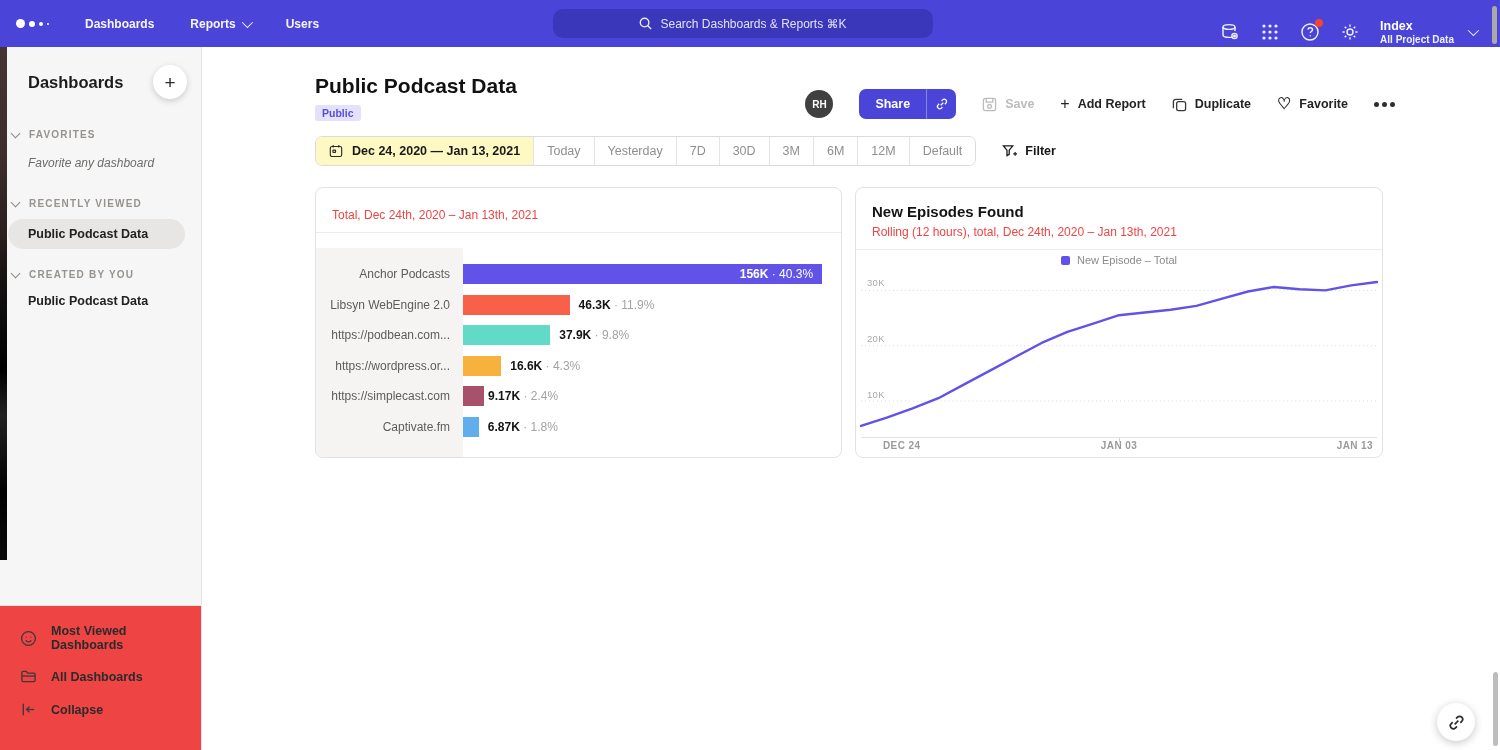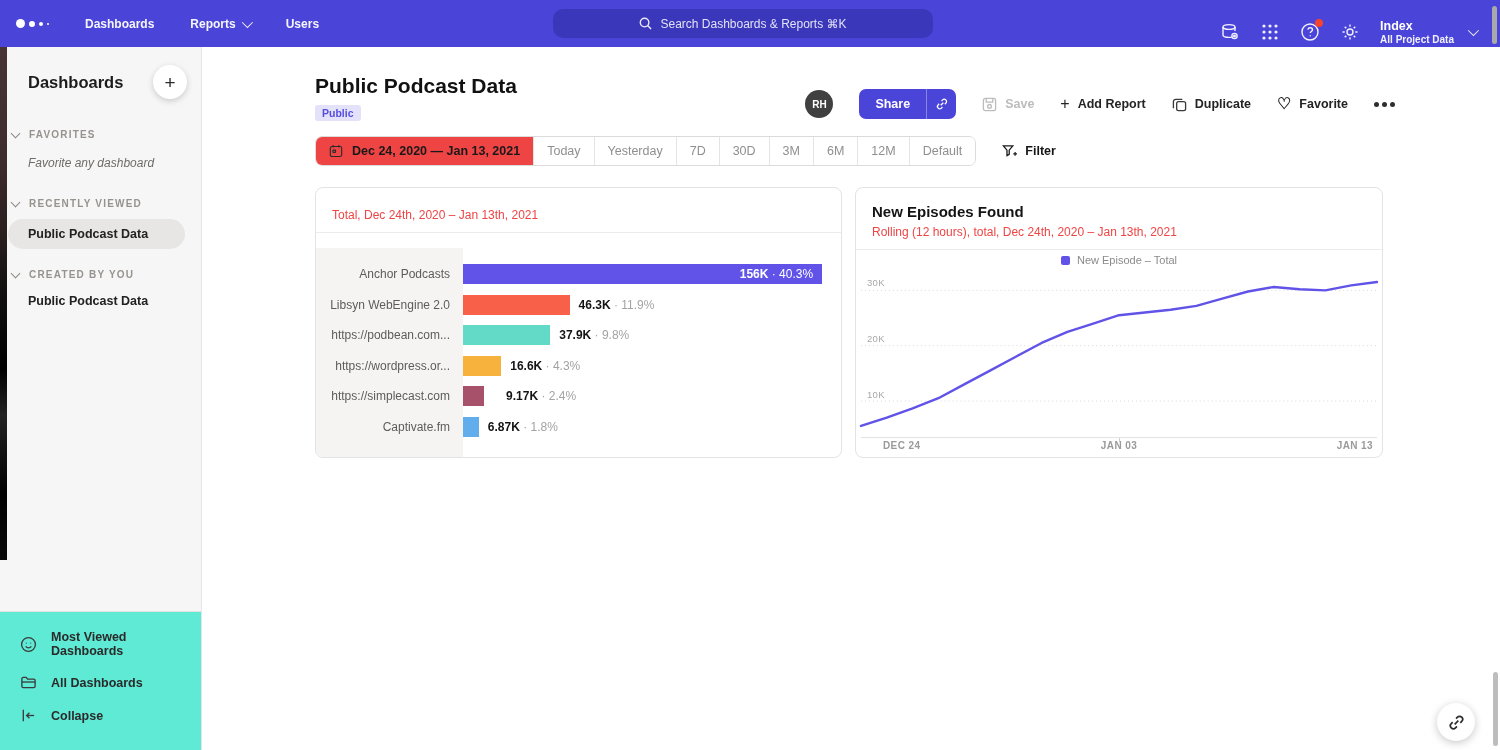--- a/index.html
+++ b/index.html
@@ -28,21 +28,21 @@
   .sb-head { display:flex; align-items:center; justify-content:space-between; padding:18px 14px 10px 28px; }
   .sb-title { font-size:16.5px; font-weight:700; color:#1c1c1c; }
   .sb-add { width:34px; height:34px; border-radius:50%; background:#fff; box-shadow:0 2px 6px rgba(0,0,0,.18); border:none; font-size:19px; font-weight:400; color:#2d2d2d; cursor:pointer; line-height:1; }
   .sb-section { margin-top:14px; }
   .sb-sec-head { display:flex; align-items:center; gap:10px; padding:6px 14px 6px 12px; cursor:pointer; }
   .sb-sec-label { font-size:10px; font-weight:700; letter-spacing:1.2px; color:#96938e; }
   .sb-chev { width:7px; height:7px; border-right:1.5px solid #8d8a86; border-bottom:1.5px solid #8d8a86; transform:rotate(45deg); margin-top:-3px; }
   .sb-empty { font-size:12px; font-style:italic; color:#6e6c69; padding:10px 14px 8px 28px; }
   .sb-item { font-size:12.5px; font-weight:700; color:#222; padding:8px 14px 8px 28px; cursor:pointer; }
   .sb-item.active { background:#e7e6e5; border-radius:16px; margin:4px 16px 4px 8px; padding:8px 12px 8px 20px; }
-  .sb-footer { position:absolute; left:0; right:0; bottom:0; border-top:1px solid #e3e2e1; padding:10px 0 18px 0; background:#5eead4; }
+  .sb-footer { position:absolute; left:0; right:0; bottom:0; border-top:1px solid #e3e2e1; padding:10px 0 24px 0; background:#ef4444; }
   .sb-foot-item { display:flex; align-items:center; gap:14px; padding:8px 14px 8px 20px; font-size:12.5px; font-weight:700; color:#2b2b2b; cursor:pointer; }
   .sb-foot-item svg { stroke:#3a3a3a; fill:none; stroke-width:1.4; }
 
   
   .main { position:absolute; left:202px; top:47px; right:0; bottom:0; background:#fff; }
   .page-title { position:absolute; left:113px; top:27px; font-size:21px; font-weight:700; color:#111; }
   .page-badge { position:absolute; left:113px; top:58px; background:#e4e1fa; color:#564ddd; font-size:10.5px; font-weight:600; padding:2px 7px; border-radius:3px; }
 
   .actions { position:absolute; right:105px; top:42px; display:flex; align-items:center; gap:26px; }
   .avatar { width:28px; height:28px; border-radius:50%; background:#404040; color:#fff; font-size:10px; font-weight:700; display:flex; align-items:center; justify-content:center; }
@@ -54,21 +54,21 @@
   .act-btn svg { stroke:#3a3a3a; fill:none; stroke-width:1.4; }
   .act-btn.disabled svg { stroke:#bcbcbc; }
   .plus-glyph { font-size:16px; font-weight:500; line-height:1; }
   .heart-glyph { font-size:16px; line-height:1; }
   .more-dots { display:flex; gap:3px; }
   .more-dots i { width:5px; height:5px; border-radius:50%; background:#2e2e2e; }
 
   
   .toolbar { position:absolute; left:113px; top:89px; display:flex; align-items:center; }
   .range-group { display:flex; border:1px solid #dbdbdb; border-radius:7px; overflow:hidden; height:30px; }
-  .date-box { display:flex; align-items:center; gap:9px; background:#ef4444; padding:0 13px; font-size:12.5px; font-weight:700; color:#191919; cursor:pointer; }
+  .date-box { display:flex; align-items:center; gap:9px; background:#fef9c3; padding:0 13px; font-size:12.5px; font-weight:700; color:#191919; cursor:pointer; }
   .date-box svg { stroke:#2b2b2b; fill:none; stroke-width:1.3; }
   .preset { background:#fff; border:none; border-left:1px solid #e4e4e4; color:#8f8f8f; font-family:inherit; font-size:12.5px; padding:0 13px; cursor:pointer; }
   .filter-btn { display:flex; align-items:center; gap:8px; margin-left:26px; background:none; border:none; font-family:inherit; font-size:12.5px; font-weight:700; color:#161616; cursor:pointer; }
   .filter-btn svg { stroke:#1d1d1d; fill:none; stroke-width:1.4; }
 
   
   .card { position:absolute; top:140px; height:271px; background:#fff; border:1px solid #e3e3e3; border-radius:8px; }
   .card-bars { left:113px; width:527px; }
   .card-line { left:653px; width:528px; }
   .card-head { padding:15px 16px 10px 16px; border-bottom:1px solid #ececec; }
@@ -350,21 +350,21 @@
             <div class="bar-label">https://wordpress.or...</div>
             <div class="bar-track">
               <div class="bar-fill" style="width: 10.109%; background: rgb(246, 178, 60);"></div>
               <span class="bar-value" style="left: 10.109%; margin-left: 9px;"><span class="v">16.6K</span><span class="p"> · 4.3%</span></span>
             </div>
           </div>
           <div class="bar-row">
             <div class="bar-label">https://simplecast.com</div>
             <div class="bar-track">
               <div class="bar-fill" style="width: 5.58429%; background: rgb(168, 81, 106);"></div>
-              <span class="bar-value" style="left: 5.58429%; margin-left: 22px;"><span class="v">9.17K</span><span class="p"> · 2.4%</span></span>
+              <span class="bar-value" style="left: 5.58429%; margin-left: 4px;"><span class="v">9.17K</span><span class="p"> · 2.4%</span></span>
             </div>
           </div>
           <div class="bar-row">
             <div class="bar-label">Captivate.fm</div>
             <div class="bar-track">
               <div class="bar-fill" style="width: 4.18365%; background: rgb(98, 174, 236);"></div>
               <span class="bar-value" style="left: 4.18365%; margin-left: 9px;"><span class="v">6.87K</span><span class="p"> · 1.8%</span></span>
             </div>
           </div>
         </div>

